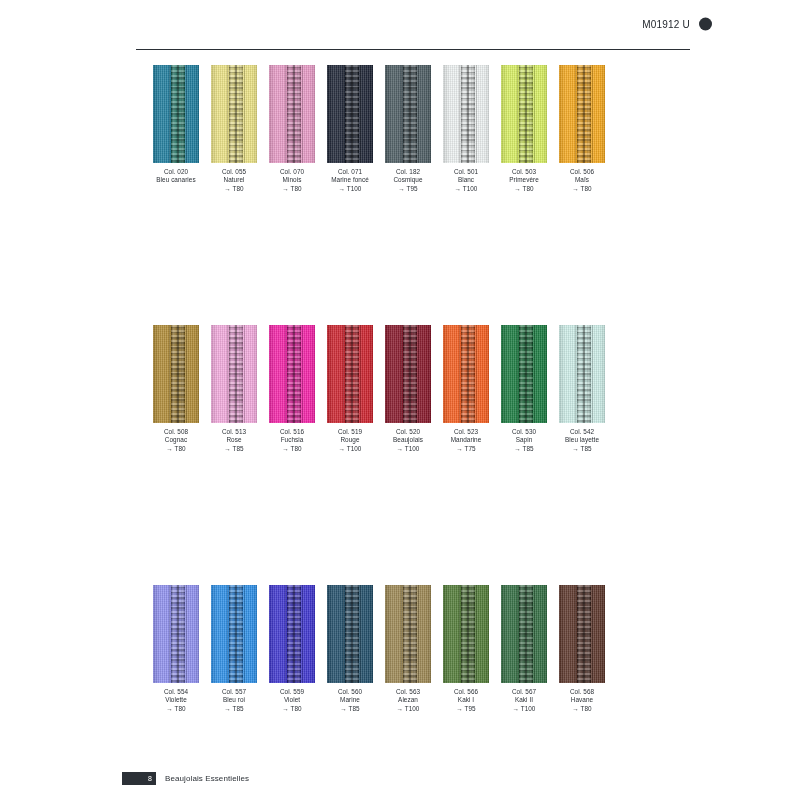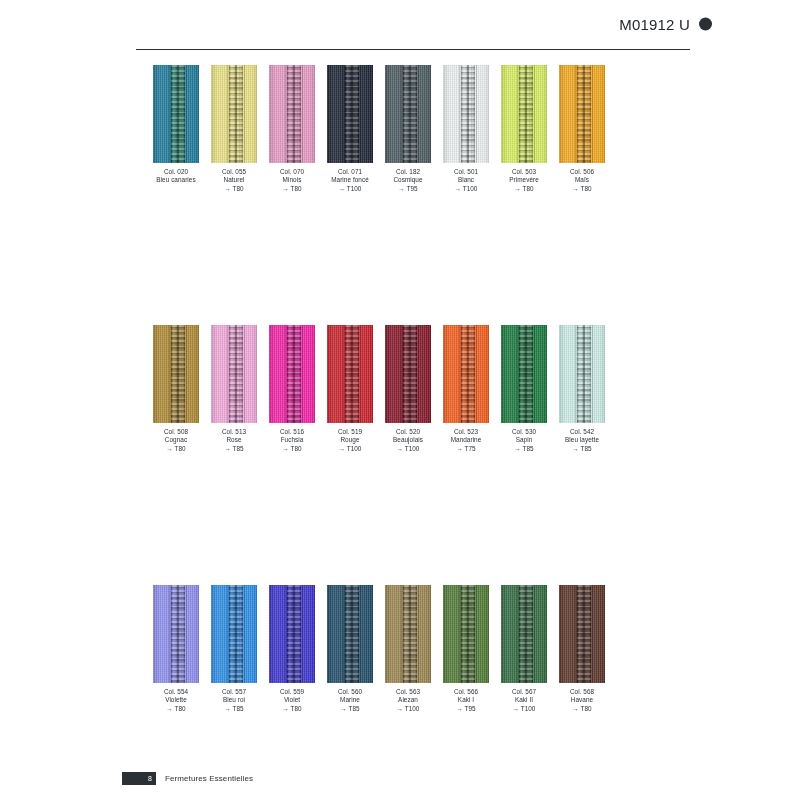--- a/index.html
+++ b/index.html
@@ -21,21 +21,21 @@
     position: absolute;
     left: 0; top: 0;
     width: 800px;
     height: 56px;
   }
   #header-code {
     position: absolute;
     right: 110px;
     top: 24px;
     transform: translateY(-50%);
-    font-size: 15px;
+    font-size: 10px;
     letter-spacing: 0.2px;
     color: #23282e;
     white-space: nowrap;
   }
   #header-dot {
     position: absolute;
     right: 88px;
     top: 24px;
     transform: translateY(-50%);
     width: 13px;
@@ -608,14 +608,14 @@
           <span class="lbl-code">Col. 568</span>
           <span class="lbl-name">Havane</span>
           <span class="lbl-size">→ T80</span>
         </div>
       </div>
     </div>
   </div>
 
 <div id="footer-area">
   <div id="footer-page-badge">8</div>
-  <div id="footer-title">Fermetures Essentielles</div>
+  <div id="footer-title">Beaujolais Essentielles</div>
 </div>
 
 </body></html>

